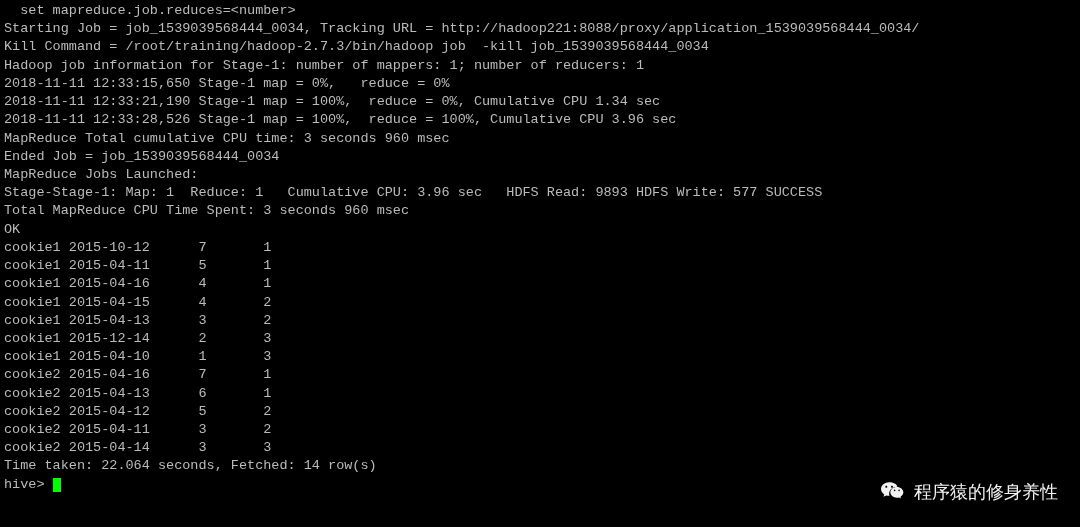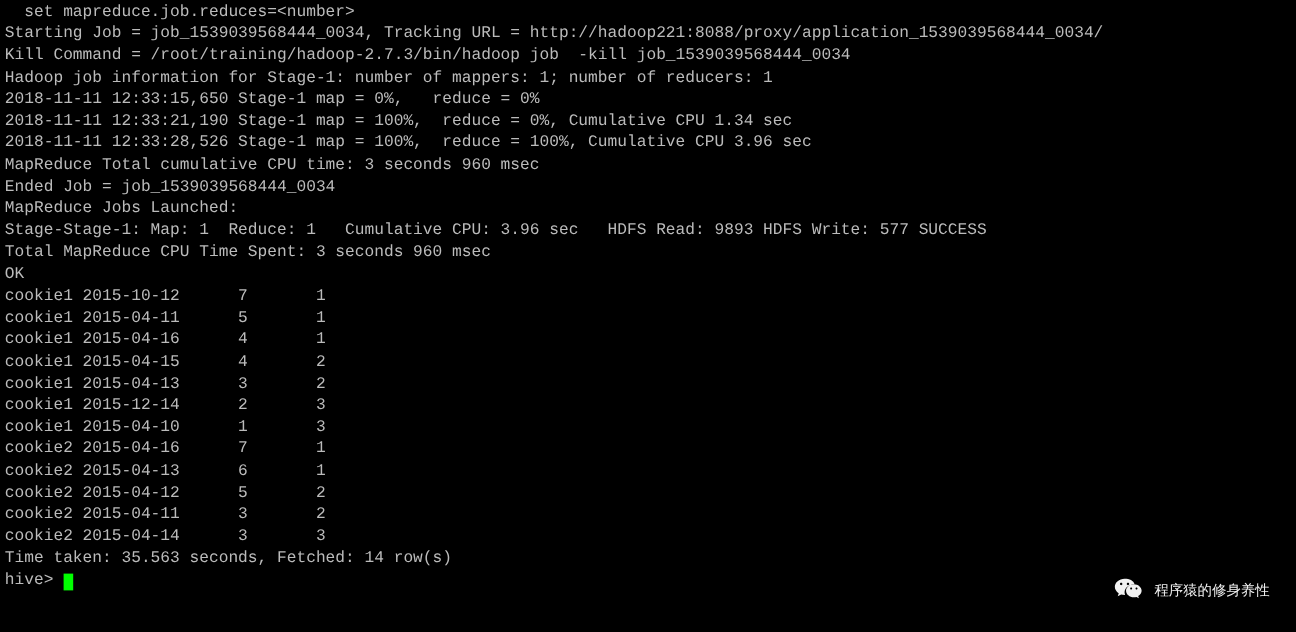--- a/index.html
+++ b/index.html
@@ -39,21 +39,21 @@
     }
     .watermark {
       position: absolute;
       bottom: 22px;
       right: 22px;
       display: flex;
       align-items: center;
       gap: 8px;
       color: #fff;
       font-family: 'Microsoft YaHei', sans-serif;
-      font-size: 12px;
+      font-size: 18px;
       font-weight: 500;
       opacity: 0.95;
     }
     .wechat-icon {
       width: 26px;
       height: 26px;
       display: flex;
       align-items: center;
       justify-content: center;
     }
@@ -87,21 +87,21 @@
     <div class="line">cookie1 2015-04-13      3       2</div>
     <div class="line">cookie1 2015-12-14      2       3</div>
     <div class="line">cookie1 2015-04-10      1       3</div>
     <div class="line">cookie2 2015-04-16      7       1</div>
     <div class="line">cookie2 2015-04-13      6       1</div>
     <div class="line">cookie2 2015-04-12      5       2</div>
     <div class="line">cookie2 2015-04-11      3       2</div>
     <div class="line">cookie2 2015-04-14      3       3</div>
   </div>
 
-<div class="line">Time taken: 35.563 seconds, Fetched: 14 row(s)</div>
+<div class="line">Time taken: 22.064 seconds, Fetched: 14 row(s)</div>
 <div class="prompt-line"><span class="prompt">hive&gt; </span><span class="cursor"></span></div>
 
 <div class="watermark">
   <span class="wechat-icon">
     <svg viewBox="0 0 1024 1024" fill="#fff">
       <path d="M664 312c-141 0-256 96-256 214 0 119 115 214 256 214 30 0 59-4 86-12l79 43-22-72c69-39 113-103 113-173 0-118-115-214-256-214zM576 480c-18 0-32-14-32-32s14-32 32-32 32 14 32 32-14 32-32 32zm176 0c-18 0-32-14-32-32s14-32 32-32 32 14 32 32-14 32-32 32z"></path>
       <path d="M360 128C184 128 40 248 40 396c0 85 48 161 128 210l-32 96 112-56c36 10 74 16 112 16h16c-10-27-16-56-16-86 0-148 144-268 320-268h8C656 188 520 128 360 128zM248 344c-22 0-40-18-40-40s18-40 40-40 40 18 40 40-18 40-40 40zm224 0c-22 0-40-18-40-40s18-40 40-40 40 18 40 40-18 40-40 40z"></path>
     </svg>
   </span>
   <span>程序猿的修身养性</span>

